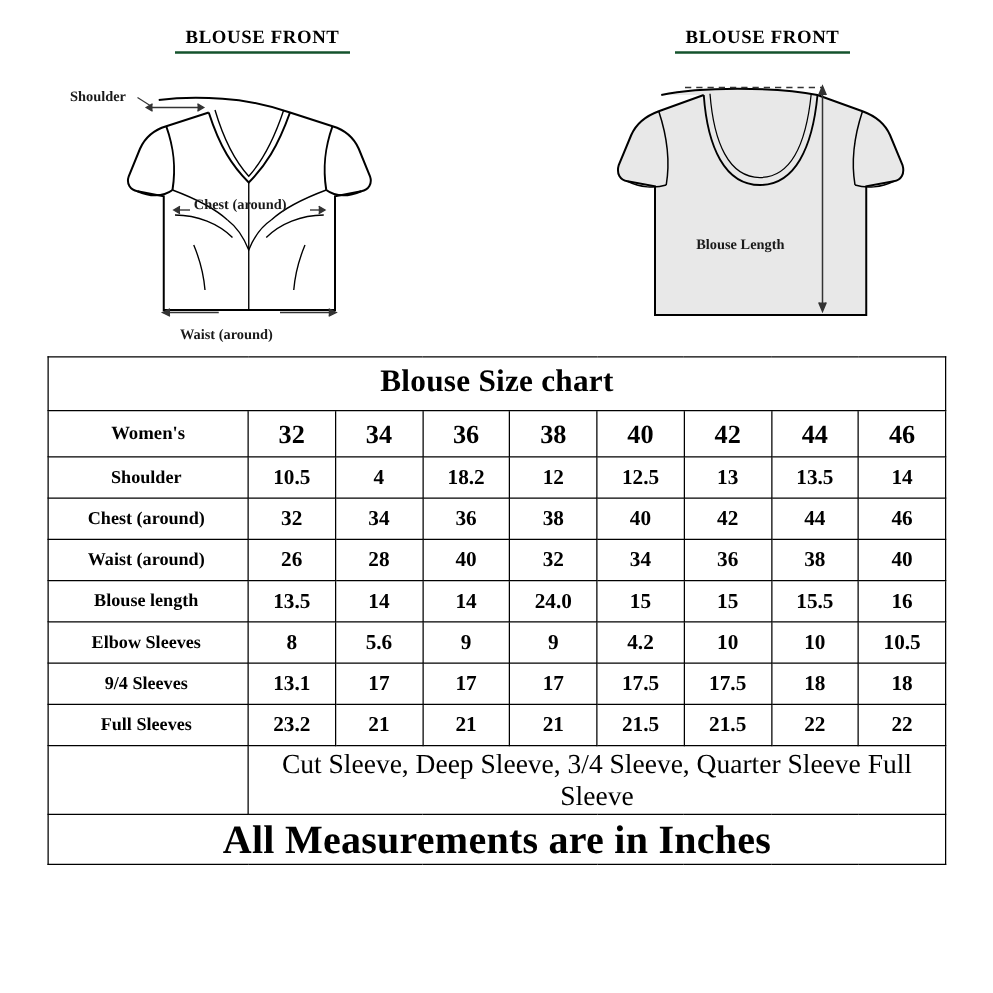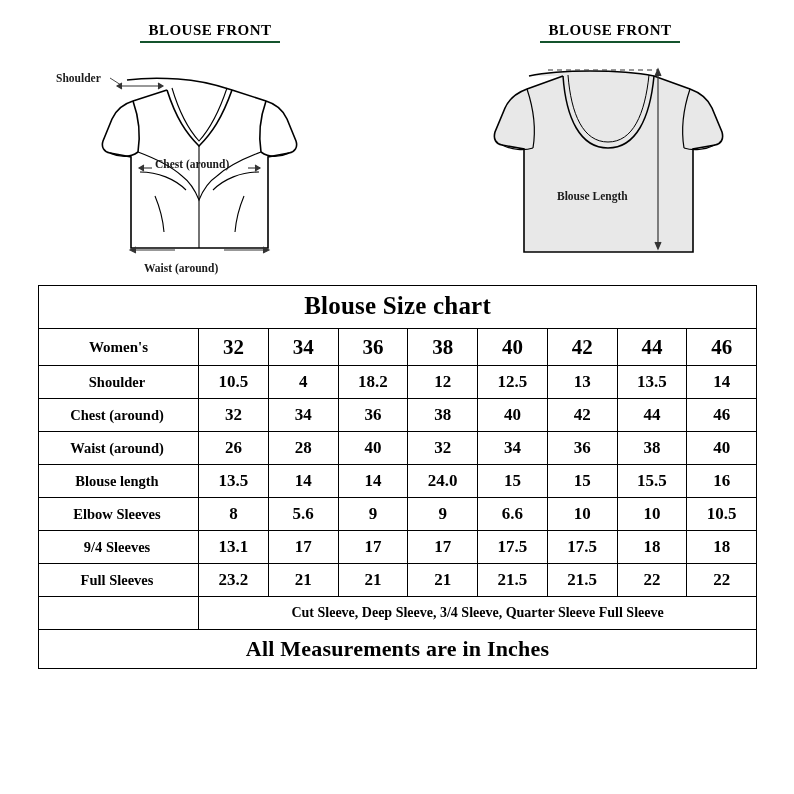--- a/index.html
+++ b/index.html
@@ -95,29 +95,29 @@
     font-size: 17px;
     font-weight: bold;
     height: 30px;
   }
   .data-row td.rowlabel {
     font-size: 14.5px;
     font-weight: bold;
     padding-right: 4px;
   }
   .note-row td {
-    font-size: 14px;
-    font-weight: bold;
+    font-size: 22px;
+    font-weight: normal;
     height: 30px;
   }
   .note-row td.blank {
     border: 1px solid #000;
   }
   .footer-row td {
-    font-size: 22px;
+    font-size: 32px;
     font-weight: bold;
     height: 36px;
     letter-spacing: 0.2px;
   }
   col.c-label { width: 160px; }
   col.c-size  { width: 69.75px; }
 </style>
 </head>
 <body>
 
@@ -298,21 +298,21 @@
             <td>15</td>
             <td>15.5</td>
             <td>16</td>
           </tr>
           <tr class="data-row">
             <td class="rowlabel">Elbow Sleeves</td>
             <td>8</td>
             <td>5.6</td>
             <td>9</td>
             <td>9</td>
-            <td>6.6</td>
+            <td>4.2</td>
             <td>10</td>
             <td>10</td>
             <td>10.5</td>
           </tr>
           <tr class="data-row">
             <td class="rowlabel">9/4 Sleeves</td>
             <td>13.1</td>
             <td>17</td>
             <td>17</td>
             <td>17</td>

